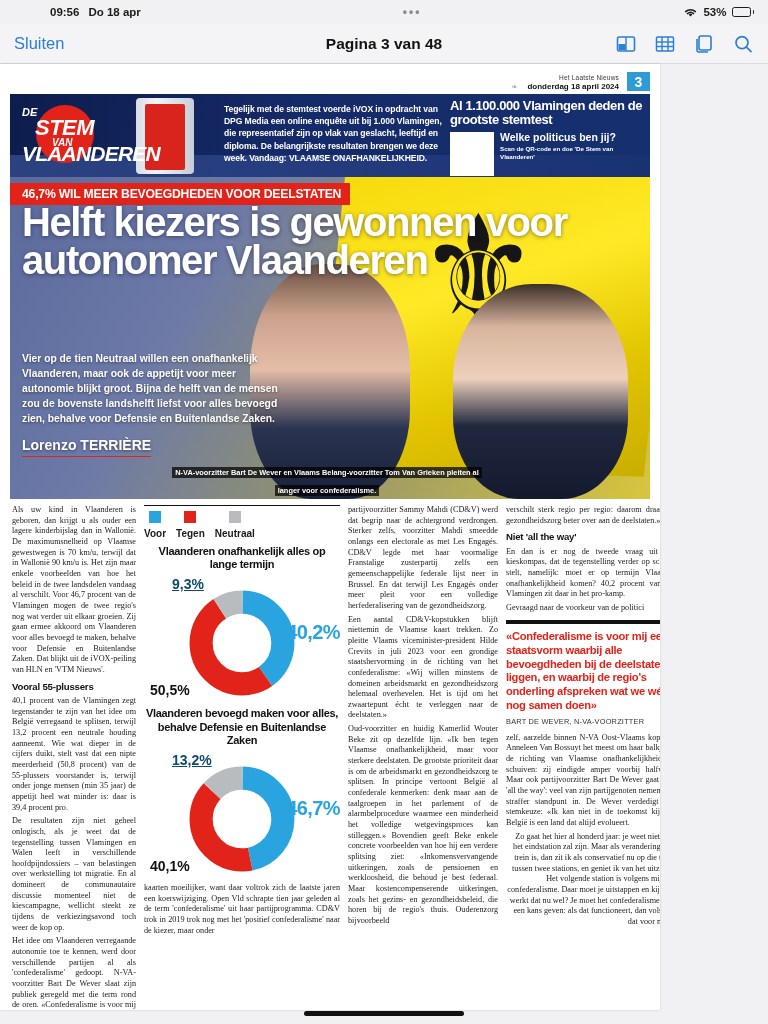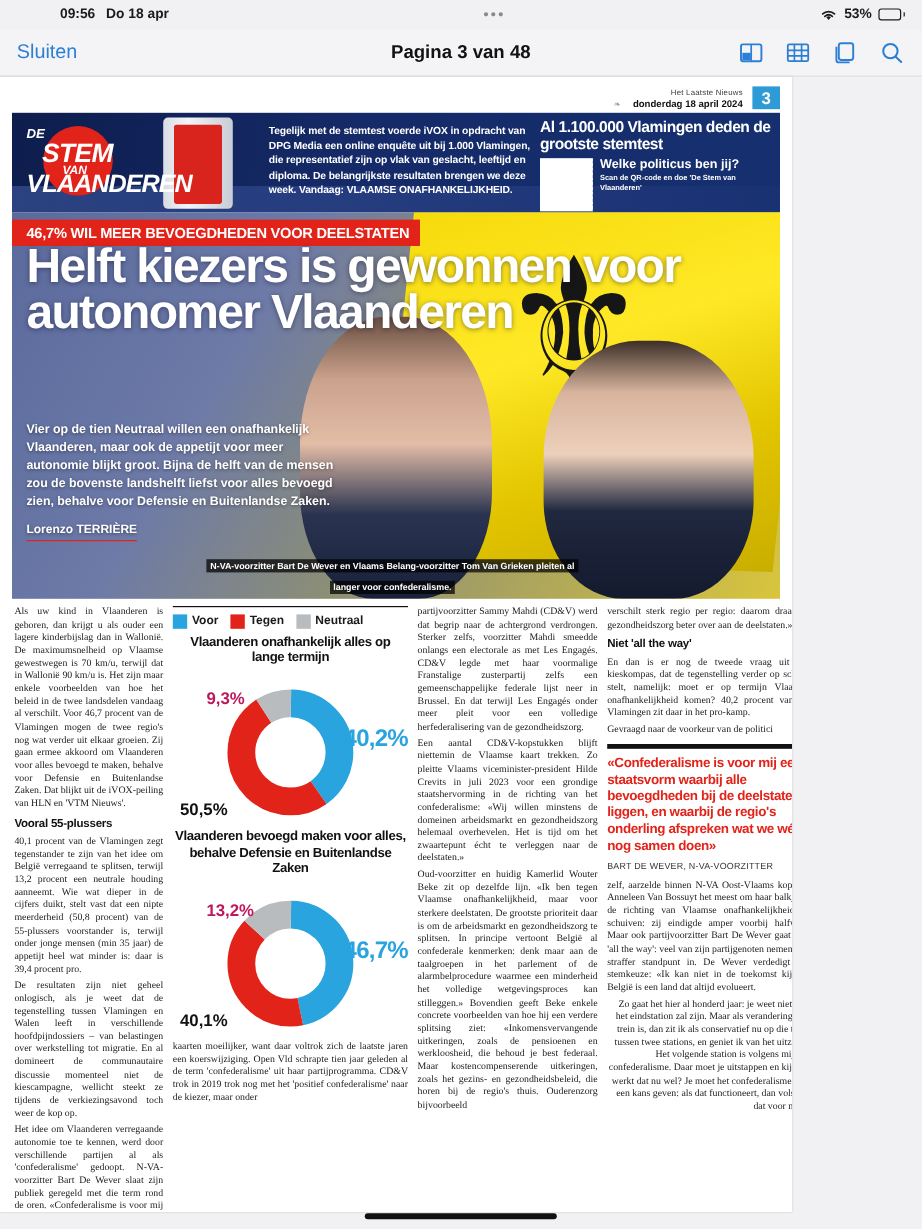--- a/index.html
+++ b/index.html
@@ -120,21 +120,21 @@
   }
   .hero-title {
     position: absolute; left: 12px; top: 26px; color: #fff; font-weight: 800;
     font-size: 40px; line-height: .96; letter-spacing: -1.4px; z-index: 5;
     text-shadow: 0 1px 4px rgba(20,20,50,.5);
   }
   .hero-lede {
     position:absolute; left: 12px; top: 175px; width: 262px; color: #fff; z-index:5;
     font-size: 10.3px; line-height: 1.45; font-weight: 600; text-shadow: 0 1px 3px rgba(0,0,0,.45);
   }
-  .byline { margin-top: 8px; font-size: 10px; font-weight: 800; border-bottom: 1.6px solid #e2231a; display:inline-block; padding-bottom:1px;}
+  .byline { margin-top: 8px; font-size: 14px; font-weight: 800; border-bottom: 1.6px solid #e2231a; display:inline-block; padding-bottom:1px;}
   .byline .cap { text-transform: uppercase; }
   .portraits {
     position:absolute; right: 0; bottom: 0; width: 420px; height: 250px; z-index: 4;
   }
   .face { position: absolute; bottom: 0; border-radius: 45% 45% 38% 38%; }
   .face.a { left: 20px; width: 160px; height: 235px; background: linear-gradient(180deg,#6b4f42 0%,#c9a18c 22%,#e4bda7 45%,#2a3450 70%,#18203a 100%); }
   .face.b { right: 22px; width: 175px; height: 215px; background: linear-gradient(180deg,#3c2f28 0%,#d8b49e 20%,#edd0bb 44%,#20283f 66%,#141a2e 100%); }
   .hero-caption {
     position: absolute; left: 152px; bottom: 2px; z-index: 7; text-align: center; width: 330px;
   }
@@ -145,34 +145,34 @@
   
   .body-grid { display: grid; grid-template-columns: 124px 196px 150px 168px; gap: 8px; padding: 6px 2px 0 2px; }
   .col { font-family: "Liberation Serif", serif; font-size: 8.2px; line-height: 1.3; color: #1a1a1a; text-align: justify; }
   .col p { margin-bottom: 3px; hyphens: auto; }
   .sub-head {
     font-family: "Liberation Sans", sans-serif; font-weight: 800; font-size: 9.6px;
     margin: 5px 0 3px; color: #111; letter-spacing: -.2px;
   }
   
   .legend { display: flex; gap: 10px; align-items: center; border-top: 1.4px solid #111; padding-top: 5px; margin-bottom: 5px;}
-  .lg-item { display: flex; gap: 4px; align-items: center; font-family:"Liberation Sans",sans-serif; font-size: 10px; color: #1a1a1a; font-weight:600;}
+  .lg-item { display: flex; gap: 4px; align-items: center; font-family:"Liberation Sans",sans-serif; font-size: 10px; color: #1a1a1a; font-weight:600;flex-direction:column;}
   .sw { width: 12px; height: 12px; }
   .sw.voor { background: #29a4de; }
   .sw.tegen { background: #e2231a; }
   .sw.neutraal { background: #b9bcbe; }
   .chart-title {
     font-family: "Liberation Sans", sans-serif; font-weight: 800; font-size: 11px;
     text-align: center; line-height: 1.2; margin-bottom: 2px; color: #111; letter-spacing:-.3px;
   }
   .chart-wrap { position: relative; height: 128px; margin-bottom: 6px; }
   .donut { position:absolute; left: 50%; transform: translateX(-50%); top: 16px; }
   .lbl { position: absolute; font-family: "Liberation Sans", sans-serif; font-weight: 800; }
   .lbl.big { font-size: 20px; color: #29a4de; letter-spacing:-.6px;}
-  .lbl.neu { font-size: 14px; color: #be185d; left: 28px; top: 16px; }
+  .lbl.neu { font-size: 14px; color: #0c4a6e; left: 28px; top: 2px; text-decoration: underline; }
   .lbl.teg { font-size: 14px; color: #111; left: 6px; bottom: 2px; }
   .lbl.vor { right: 0px; top: 46px; }
   
   .rule-black { height: 4px; background: #111; margin: 6px 0 6px; }
   .quote {
     font-family: "Liberation Sans", sans-serif; color: #e2231a; font-weight: 800;
     font-size: 11.2px; line-height: 1.24; letter-spacing: -.3px; text-align: left;
   }
   .quote-attr { font-family:"Liberation Sans",sans-serif; font-size: 7.4px; color: #333; margin: 4px 0 6px; letter-spacing:.2px;}
   .flow-right { text-align: right; }

